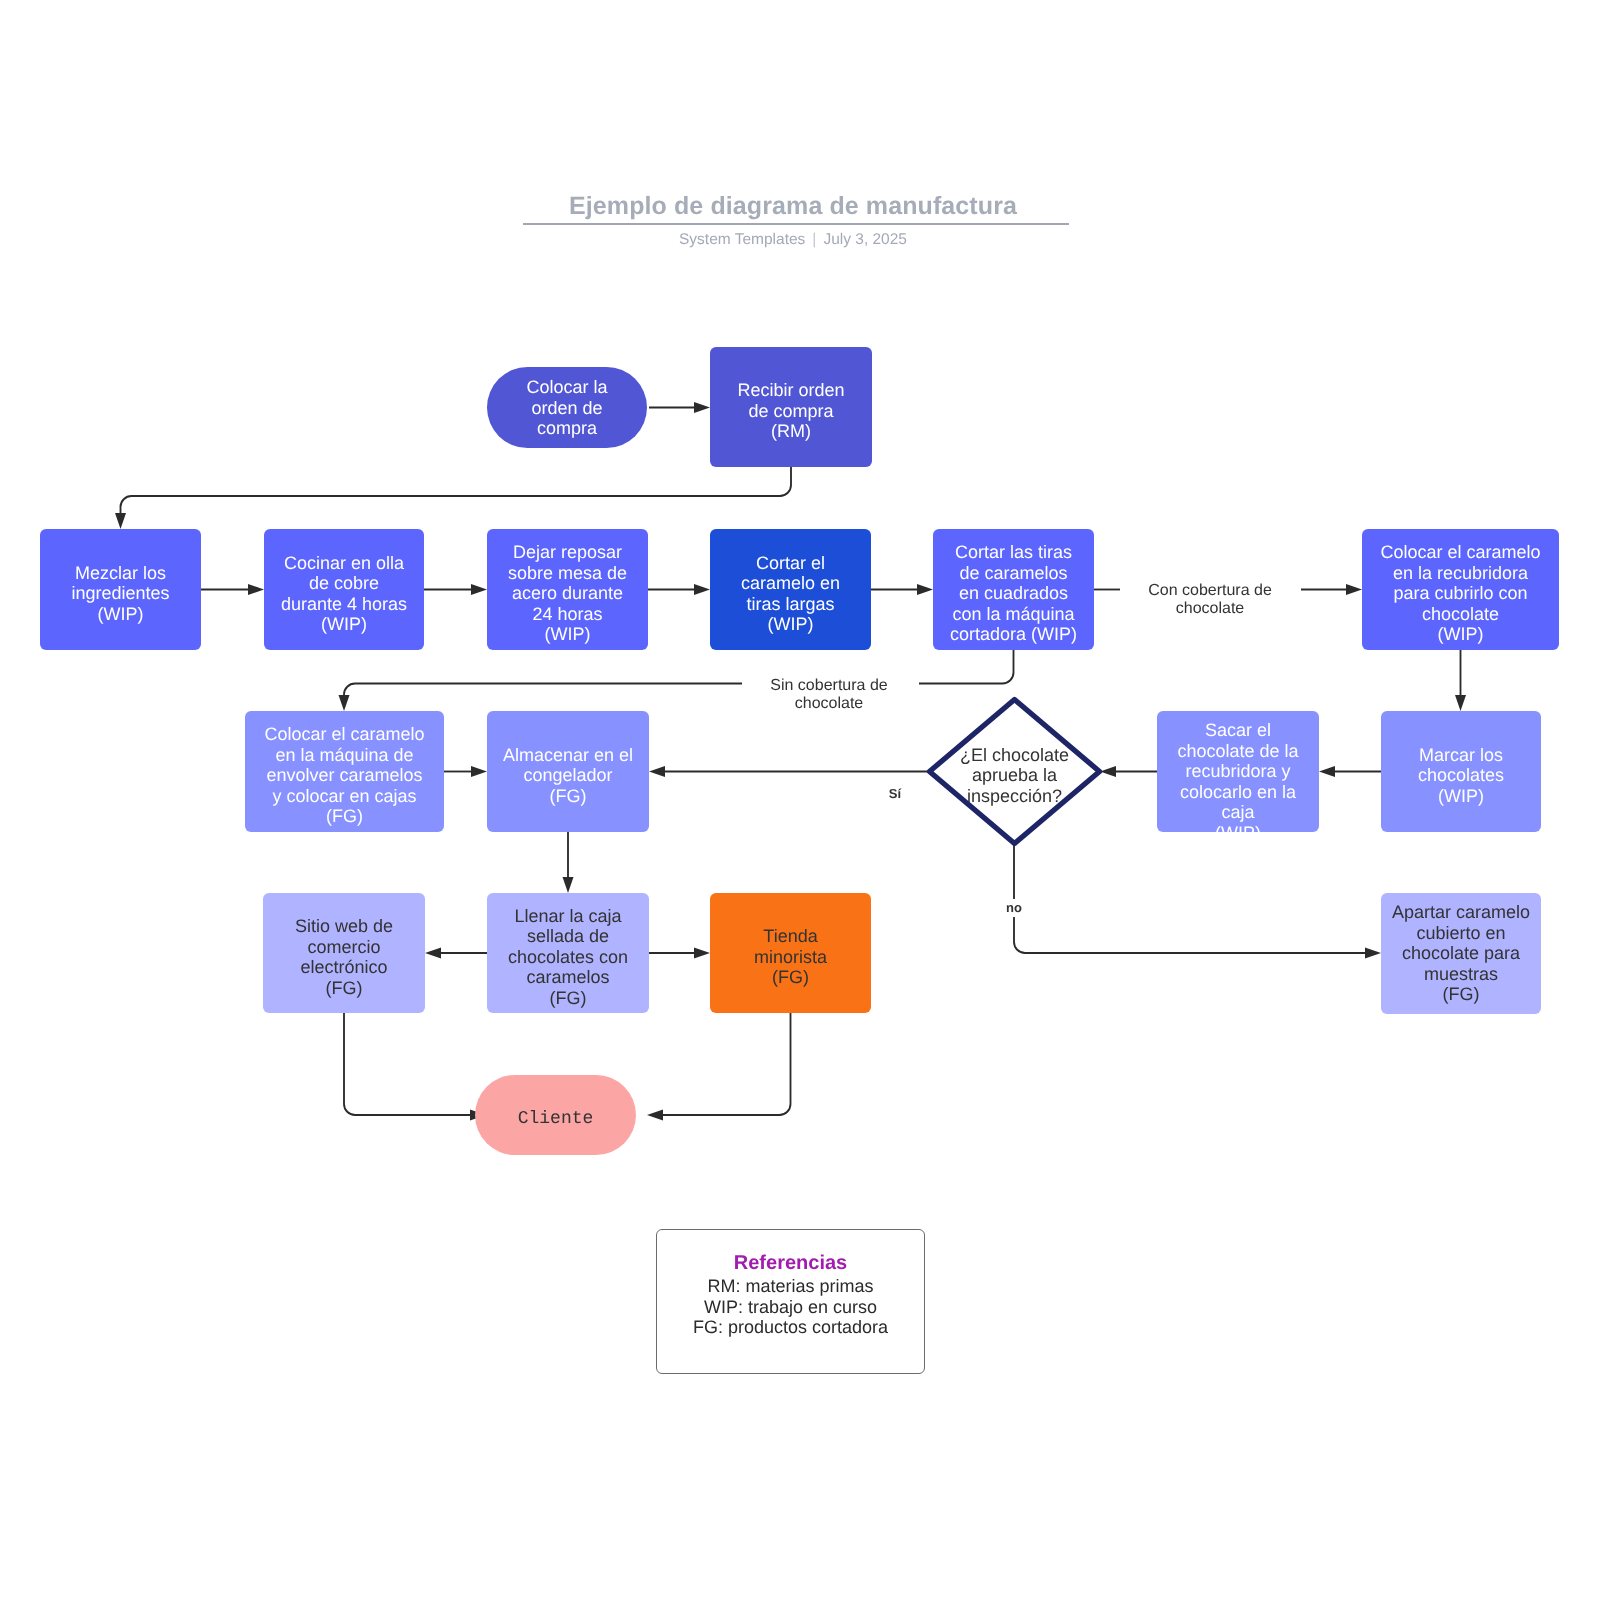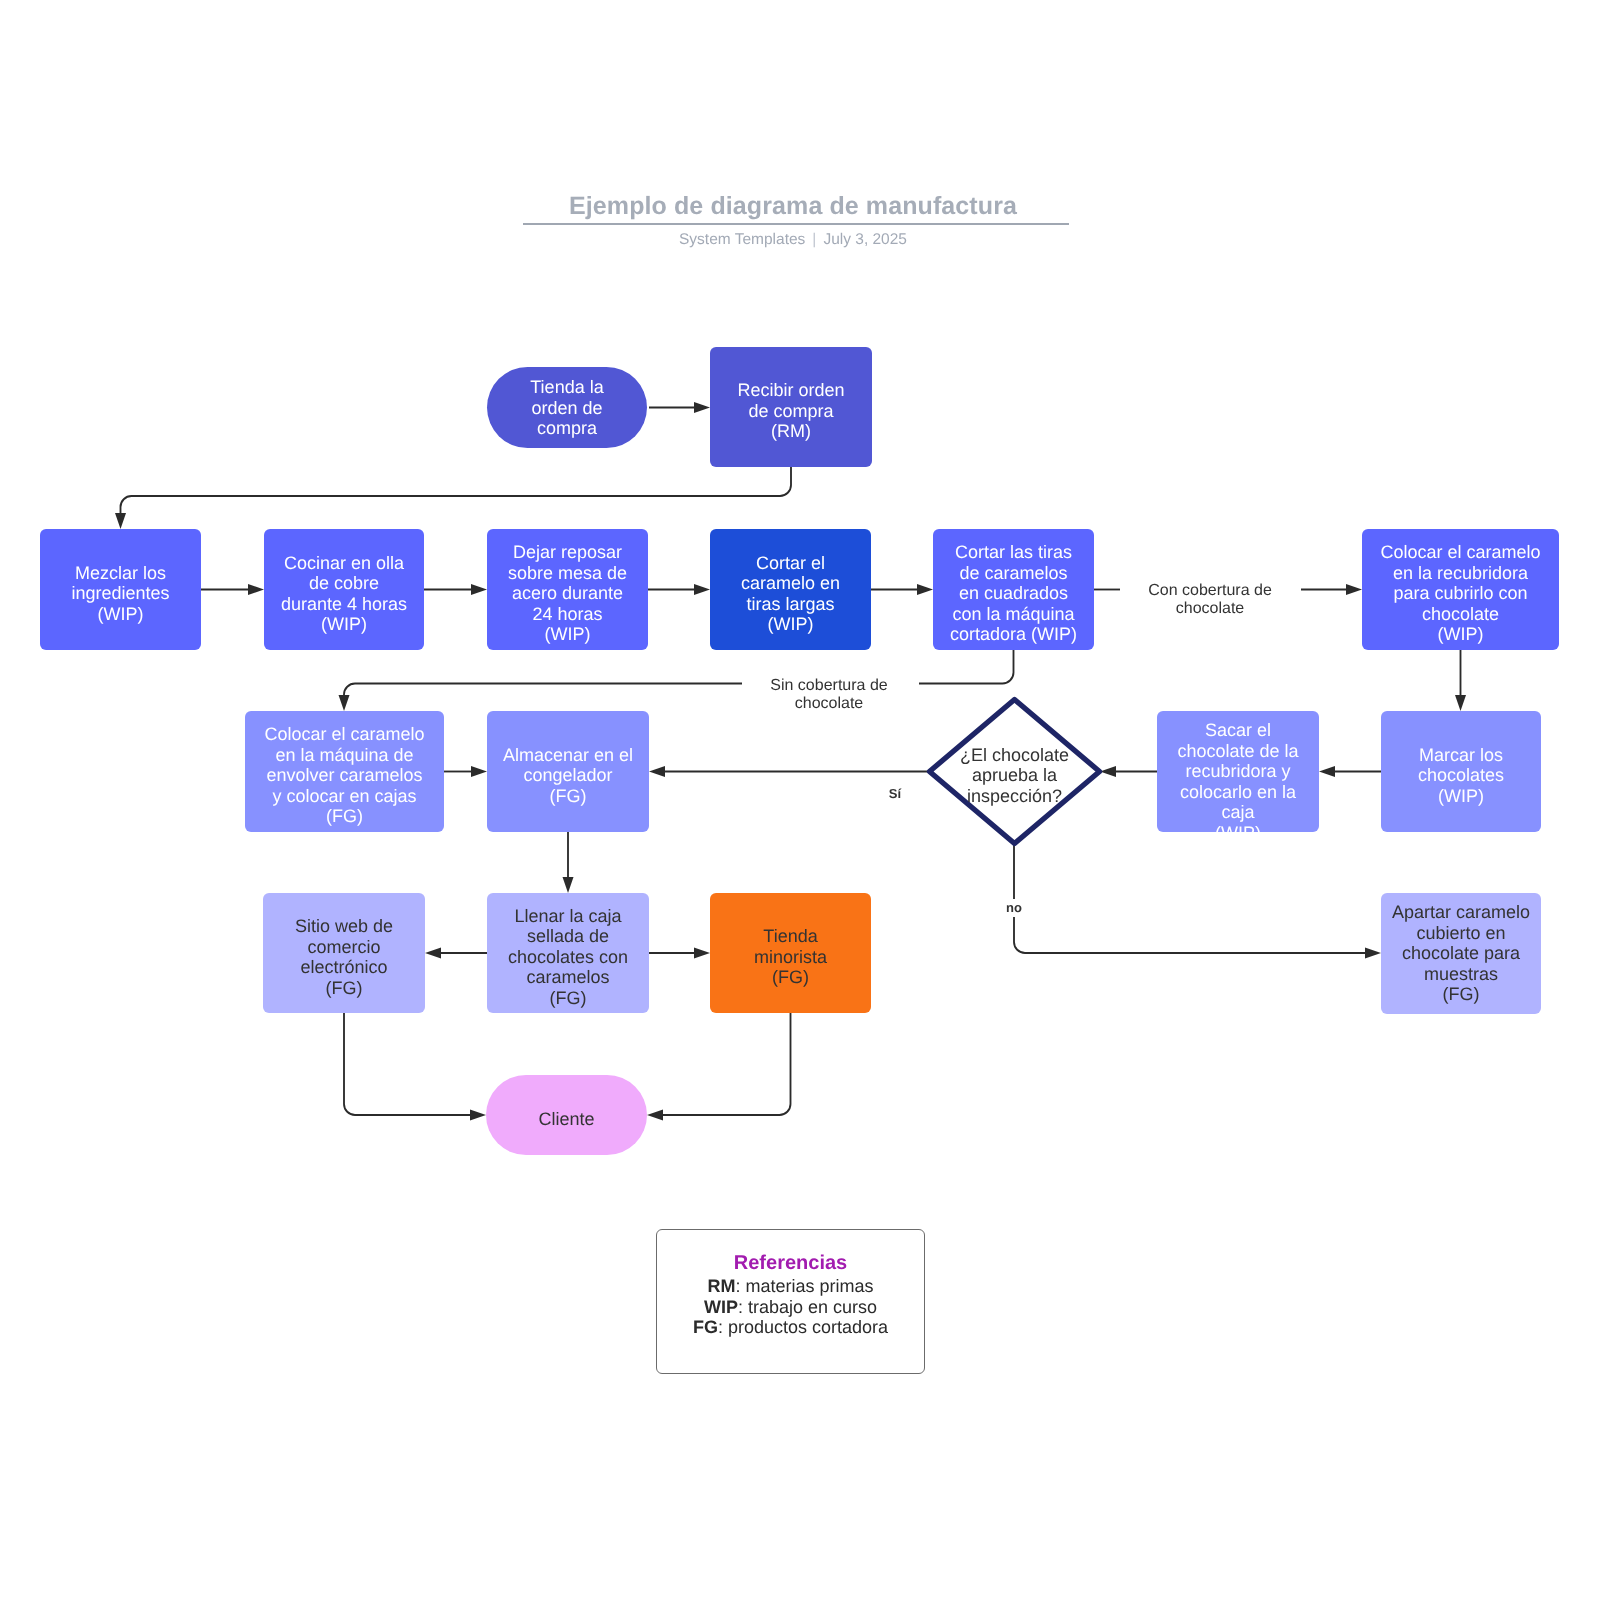--- a/index.html
+++ b/index.html
@@ -23,21 +23,21 @@
 #title-rule{position:absolute;left:523px;top:223px;width:546px;height:2px;background:#A0A7B2;}
 #doc-subtitle{position:absolute;left:-7px;width:1600px;top:231px;font-size:15.5px;color:#A3AAB6;text-align:center;}
 #doc-subtitle .sep{display:inline-block;padding:0 7px;color:#C0C6D0;}
 .elabel{position:absolute;text-align:center;font-size:16px;color:#333333;line-height:18px;
   transform:translate(-50%,-50%);white-space:nowrap;}
 .elabel.bold{font-weight:bold;font-size:13px;background:rgba(255,255,255,0.996);padding:0 2px;margin-top:20px;}
 #legend{position:absolute;box-sizing:border-box;border:1.3px solid #6B6B6B;border-radius:6px;
   background:#ffffff;text-align:center;}
 #legend-title{font-size:20px;font-weight:bold;color:#a21caf;line-height:21px;padding-top:23px;margin-bottom:2px;}
 .legend-item{font-size:18px;color:#2B2B2B;line-height:20.6px;}
-.legend-item b{font-weight:bold;}
+.legend-item b{font-weight:normal;}
 #decision-text{position:absolute;text-align:center;font-size:18px;line-height:20.5px;color:#333333;
   transform:translate(-50%,-50%);white-space:nowrap;margin-top:4px;}
 </style>
 </head>
 <body>
 
 <div id="canvas">
   <div id="doc-title">Ejemplo de diagrama de manufactura</div>
   <div id="title-rule"></div>
   <div id="doc-subtitle"><span>System Templates</span><span class="sep">|</span><span>July 3, 2025</span></div>
@@ -78,21 +78,21 @@
     <polygon class="ah" points="425,953 441.0,947.5 441.0,958.5"></polygon>
     <path d="M 649.0 953.0 L 695.0 953.0"></path>
     <polygon class="ah" points="710,953 694.0,947.5 694.0,958.5"></polygon>
     <path d="M 344.0 1013.0 L 344.0 1104.0 A 11.0 11.0 0 0 0 355.0 1115.0 L 471.0 1115.0"></path>
     <polygon class="ah" points="486,1115 470.0,1109.5 470.0,1120.5"></polygon>
     <path d="M 790.5 1013.0 L 790.5 1104.0 A 11.0 11.0 0 0 1 779.5 1115.0 L 662.0 1115.0"></path>
     <polygon class="ah" points="647,1115 663.0,1109.5 663.0,1120.5"></polygon>
     <polygon points="1014.5,699.5 1099.5,771.5 1014.5,843.5 929.5,771.5" fill="#ffffff" stroke="#1E2566" stroke-width="5.3" stroke-linejoin="round"></polygon>
   </svg>
   <div class="node pillshape light" style="left:487px;top:367px;width:160px;height:81px;background:#5157D4;">
-    <span class="txt" style="top:0.5px;"><span>Tienda la</span><br><span>orden de</span><br><span>compra</span></span>
+    <span class="txt" style="top:0.5px;"><span>Colocar la</span><br><span>orden de</span><br><span>compra</span></span>
   </div>
   <div class="node rectshape light" style="left:710px;top:347px;width:162px;height:120px;background:#5157D4;">
     <span class="txt" style="top:4px;"><span>Recibir orden</span><br><span>de compra</span><br><span>(RM)</span></span>
   </div>
   <div class="node rectshape light" style="left:40px;top:529px;width:161px;height:121px;background:#5C66FF;">
     <span class="txt" style="top:4px;"><span>Mezclar los</span><br><span>ingredientes</span><br><span>(WIP)</span></span>
   </div>
   <div class="node rectshape light" style="left:264px;top:529px;width:160px;height:121px;background:#5C66FF;">
     <span class="txt" style="top:4px;"><span>Cocinar en olla</span><br><span>de cobre</span><br><span>durante 4 horas</span><br><span>(WIP)</span></span>
   </div>
@@ -125,21 +125,21 @@
   </div>
   <div class="node rectshape dark" style="left:487px;top:893px;width:162px;height:120px;background:#B0B3FF;">
     <span class="txt" style="top:4px;"><span>Llenar la caja</span><br><span>sellada de</span><br><span>chocolates con</span><br><span>caramelos</span><br><span>(FG)</span></span>
   </div>
   <div class="node rectshape dark" style="left:710px;top:893px;width:161px;height:120px;background:#f97316;">
     <span class="txt" style="top:4px;"><span>Tienda</span><br><span>minorista</span><br><span>(FG)</span></span>
   </div>
   <div class="node rectshape dark" style="left:1381px;top:893px;width:160px;height:121px;background:#B0B3FF;">
     <span class="txt" style="top:0px;"><span>Apartar caramelo</span><br><span>cubierto en</span><br><span>chocolate para</span><br><span>muestras</span><br><span>(FG)</span></span>
   </div>
-  <div class="node pillshape dark" style="left:486px;top:1075px;width:161px;height:80px;background:#f0abfc;">
+  <div class="node pillshape dark" style="left:475px;top:1075px;width:161px;height:80px;background:#fca5a5;font-family:Liberation Mono, monospace;">
     <span class="txt" style="top:4px;"><span>Cliente</span></span>
   </div>
   <div id="decision-text" style="left:1014.5px;top:771.5px;"><span>¿El chocolate</span><br><span>aprueba la</span><br><span>inspección?</span></div>
   <div class="elabel" style="left:1210px;top:600px;"><span>Con cobertura de</span><br><span>chocolate</span></div>
   <div class="elabel" style="left:829px;top:694.5px;"><span>Sin cobertura de</span><br><span>chocolate</span></div>
   <div class="elabel bold" style="left:895px;top:773.5px;"><span>Sí</span></div>
   <div class="elabel bold" style="left:1014px;top:887.5px;text-align:right;"><span>no</span></div>
   <div id="legend" style="left:656px;top:1229px;width:269px;height:145px;">
     <div id="legend-title">Referencias</div>
     <div class="legend-item"><b>RM</b><span>: materias primas</span></div>

